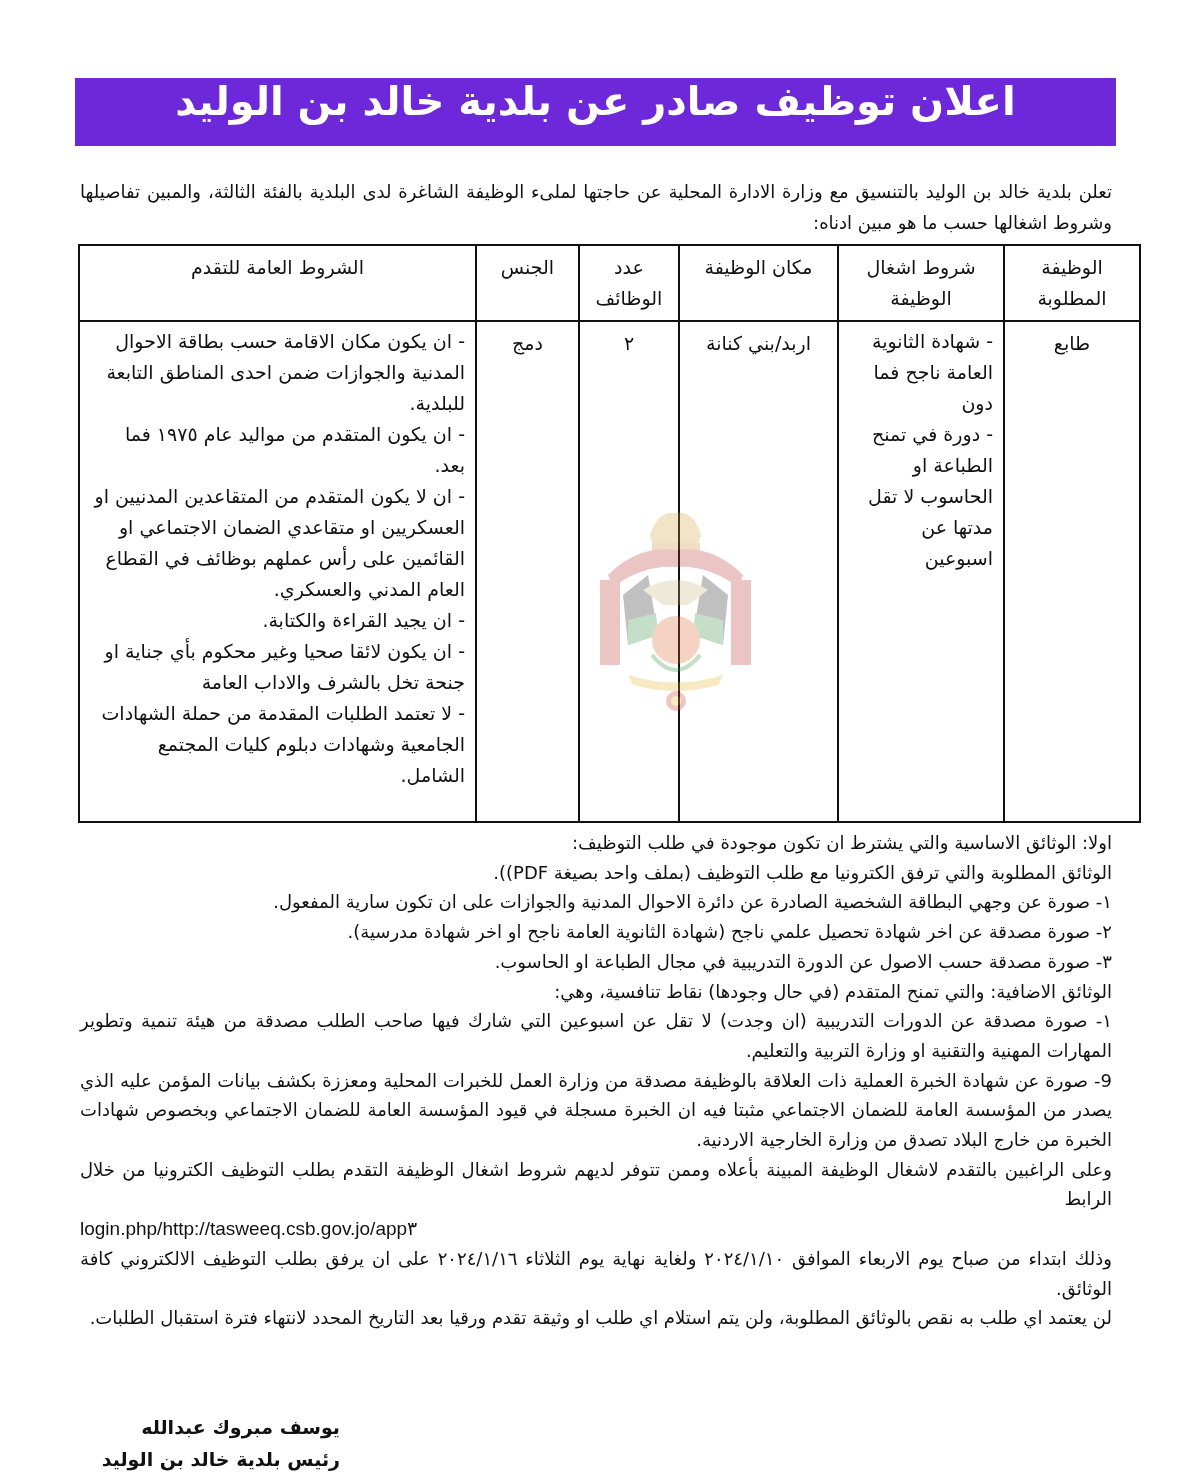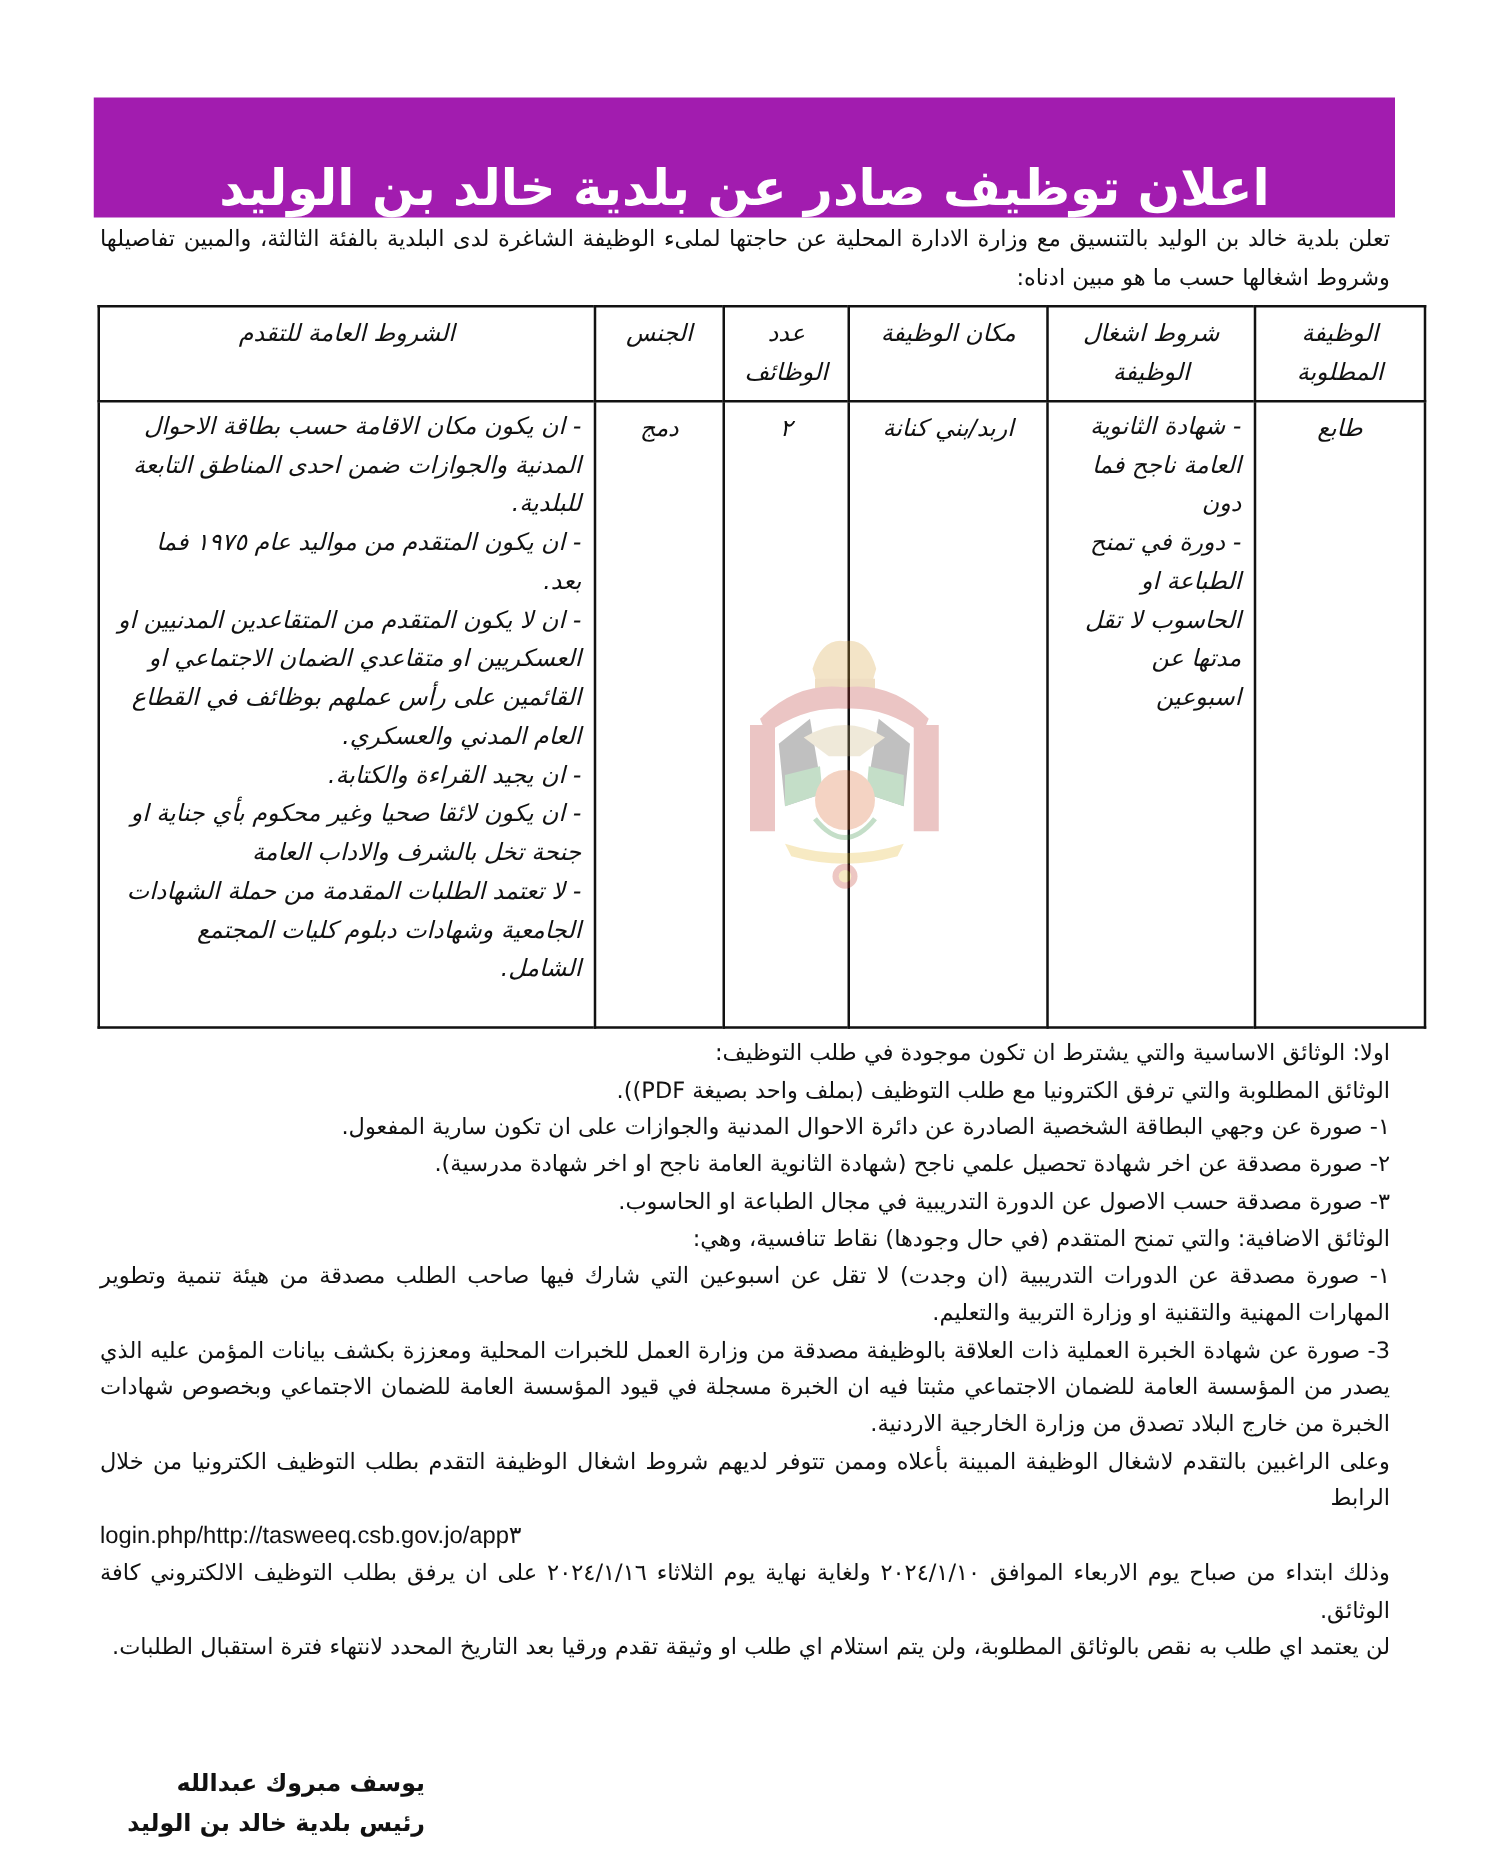--- a/index.html
+++ b/index.html
@@ -1,27 +1,27 @@
 <!DOCTYPE html>
 <html><head>
 <meta charset="utf-8">
 <style>
   html, body { margin: 0; padding: 0; background: #ffffff; }
   body { width: 1200px; height: 1482px; position: relative; overflow: hidden;
          font-family: "DejaVu Sans", sans-serif; color: #111; }
-  .banner { position: absolute; left: 75px; top: 78px; width: 1041px; height: 96px;
-            background: #a21caf; display: flex; align-items: flex-end; justify-content: center; }
+  .banner { position: absolute; left: 75px; top: 78px; width: 1041px; height: 68px;
+            background: #6d28d9; display: flex; align-items: flex-start; justify-content: center; }
   .banner h1 { margin: 0; color: #fff; font-family: "DejaVu Sans", sans-serif;
                font-weight: bold; font-size: 40px; direction: rtl; letter-spacing: 0; }
   .intro { position: absolute; left: 80px; top: 176px; width: 1032px; direction: rtl; text-align: justify;
            font-family: "DejaVu Sans", sans-serif; font-size: 18px; line-height: 31px; }
   table.jobs { position: absolute; left: 78px; top: 244px; width: 1061px; height: 579px;
                border-collapse: collapse; direction: rtl; table-layout: fixed; }
   table.jobs th, table.jobs td { border: 2px solid #111; text-align: center; vertical-align: top;
-               font-family: "DejaVu Sans", sans-serif; font-weight: normal; font-size: 19px; line-height: 31px; padding: 6px 6px; font-style: italic; }
+               font-family: "DejaVu Sans", sans-serif; font-weight: normal; font-size: 19px; line-height: 31px; padding: 6px 6px; }
   table.jobs thead tr { height: 70px; }
   table.jobs th { font-size: 19px; }
   table.jobs td.wrap { padding: 4px 10px; text-align: right; }
   .cond-line { display: block; }
   .emblem { position: absolute; left: 588px; top: 505px; width: 175px; height: 215px; opacity: 0.28; pointer-events: none; }
   .body-text { position: absolute; left: 80px; top: 828px; width: 1032px; direction: rtl; text-align: justify;
                font-family: "DejaVu Sans", sans-serif; font-size: 18px; line-height: 29.7px; }
   .body-text p { margin: 0; }
   .body-text .url { direction: ltr; font-family: "Liberation Sans", sans-serif; font-size: 19px; }
   .signature { position: absolute; left: 80px; top: 1393px; direction: rtl; text-align: right;
@@ -103,21 +103,21 @@
 </svg>
 
 <div class="body-text">
   <p>اولا: الوثائق الاساسية والتي يشترط ان تكون موجودة في طلب التوظيف:</p>
   <p>الوثائق المطلوبة والتي ترفق الكترونيا مع طلب التوظيف (بملف واحد بصيغة PDF)).</p>
   <p>١- صورة عن وجهي البطاقة الشخصية الصادرة عن دائرة الاحوال المدنية والجوازات على ان تكون سارية المفعول.</p>
   <p>٢- صورة مصدقة عن اخر شهادة تحصيل علمي ناجح (شهادة الثانوية العامة ناجح او اخر شهادة مدرسية).</p>
   <p>٣- صورة مصدقة حسب الاصول عن الدورة التدريبية في مجال الطباعة او الحاسوب.</p>
   <p>الوثائق الاضافية: والتي تمنح المتقدم (في حال وجودها) نقاط تنافسية، وهي:</p>
   <p>١- صورة مصدقة عن الدورات التدريبية (ان وجدت) لا تقل عن اسبوعين التي شارك فيها صاحب الطلب مصدقة من هيئة تنمية وتطوير المهارات المهنية والتقنية او وزارة التربية والتعليم.</p>
-  <p>3- صورة عن شهادة الخبرة العملية ذات العلاقة بالوظيفة مصدقة من وزارة العمل للخبرات المحلية ومعززة بكشف بيانات المؤمن عليه الذي يصدر من المؤسسة العامة للضمان الاجتماعي مثبتا فيه ان الخبرة مسجلة في قيود المؤسسة العامة للضمان الاجتماعي وبخصوص شهادات الخبرة من خارج البلاد تصدق من وزارة الخارجية الاردنية.</p>
+  <p>9- صورة عن شهادة الخبرة العملية ذات العلاقة بالوظيفة مصدقة من وزارة العمل للخبرات المحلية ومعززة بكشف بيانات المؤمن عليه الذي يصدر من المؤسسة العامة للضمان الاجتماعي مثبتا فيه ان الخبرة مسجلة في قيود المؤسسة العامة للضمان الاجتماعي وبخصوص شهادات الخبرة من خارج البلاد تصدق من وزارة الخارجية الاردنية.</p>
   <p>وعلى الراغبين بالتقدم لاشغال الوظيفة المبينة بأعلاه وممن تتوفر لديهم شروط اشغال الوظيفة التقدم بطلب التوظيف الكترونيا من خلال الرابط</p>
   <p class="url">login.php/http://tasweeq.csb.gov.jo/app٣</p>
   <p>وذلك ابتداء من صباح يوم الاربعاء الموافق ٢٠٢٤/١/١٠ ولغاية نهاية يوم الثلاثاء ٢٠٢٤/١/١٦ على ان يرفق بطلب التوظيف الالكتروني كافة الوثائق.</p>
   <p>لن يعتمد اي طلب به نقص بالوثائق المطلوبة، ولن يتم استلام اي طلب او وثيقة تقدم ورقيا بعد التاريخ المحدد لانتهاء فترة استقبال الطلبات.</p>
 </div>
 
 <div class="signature">
   <div>يوسف مبروك عبدالله</div>
   <div>رئيس بلدية خالد بن الوليد</div>
 </div>

